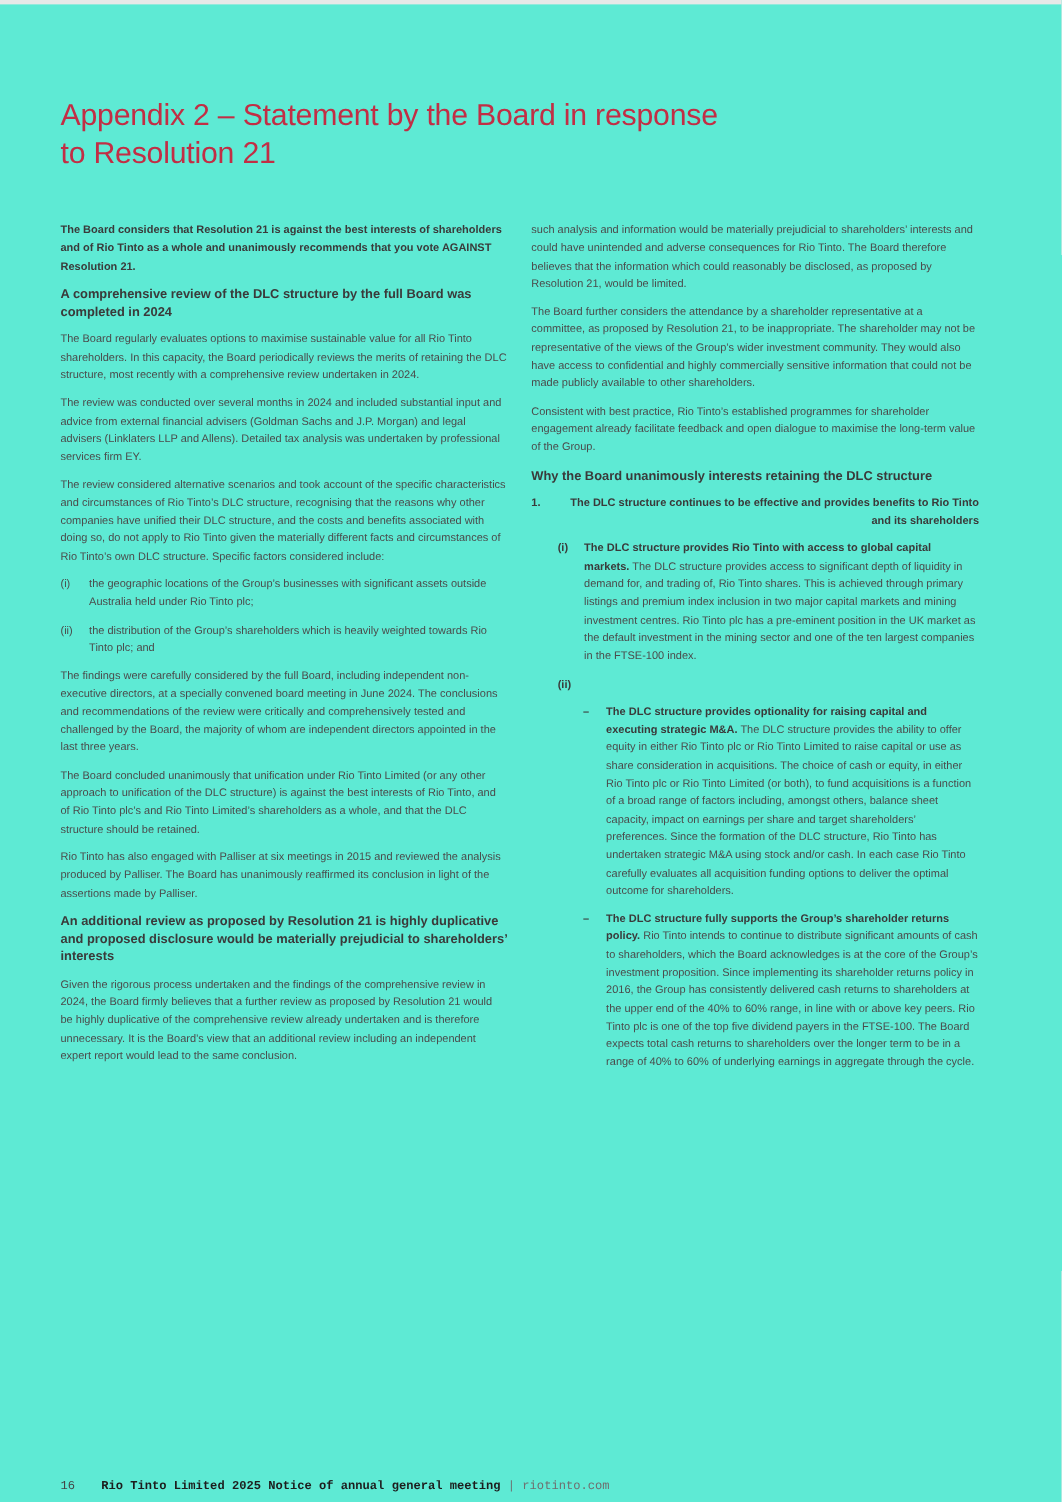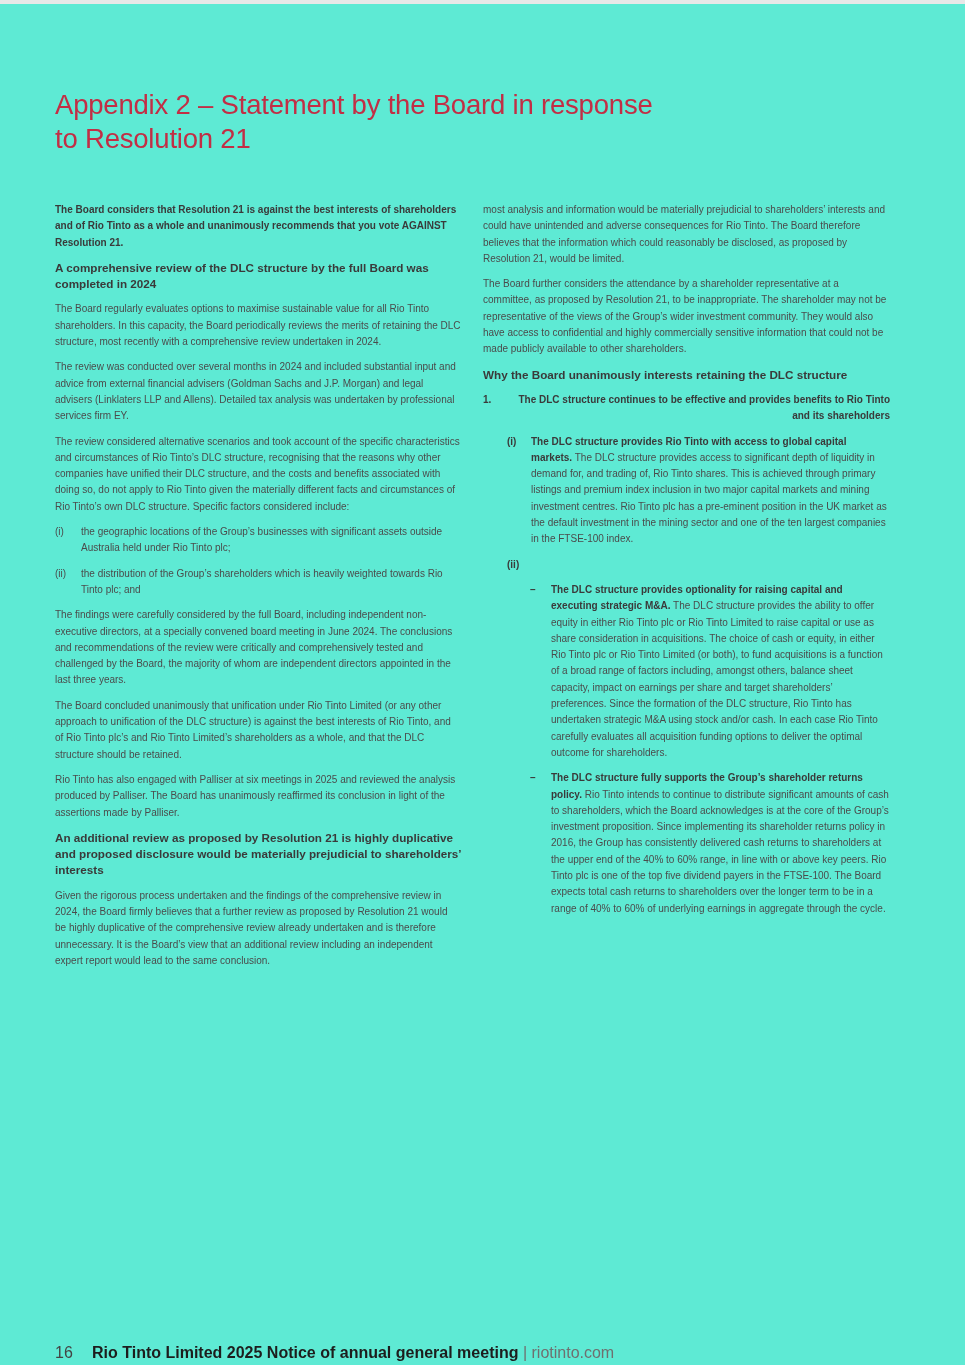--- a/index.html
+++ b/index.html
@@ -28,21 +28,21 @@
   .li .marker { flex:0 0 26px; }
   .li .litext { flex:1 1 auto; }
   .col.right .li.num .marker { flex:0 0 24px; font-weight:700; color:#3a3a3a; }
   .col.right .li.num .litext { font-weight:700; color:#3a3a3a;text-align:right; }
   .col.right .li.roman { padding-left:24px; }
   .col.right .li.roman .marker { flex:0 0 24px; font-weight:700; color:#3a3a3a; }
   .col.right .li.dash { padding-left:47px; }
   .col.right .li.dash .marker { flex:0 0 21px; font-weight:700; color:#3a3a3a; }
   .footer {
     position:absolute; left:55px; top:1342px;
-    font-size:16px; line-height:13px; color:#444444;
+    font-size:11px; line-height:13px; color:#444444;font-family:Liberation Mono, monospace;
   }
   .footer .pn { display:inline-block; width:37px; }
   .footer .doc { font-weight:700; color:#1d1d1d; }
   .footer .site { color:#6f6f6f; }
 </style>
 </head>
 <body>
 
 <div class="page">
 
@@ -62,28 +62,29 @@
       <div class="li">
         <span class="marker">(i)</span>
         <span class="litext">the geographic locations of the Group’s businesses with significant assets outside Australia held under Rio Tinto plc;</span>
       </div>
       <div class="li">
         <span class="marker">(ii)</span>
         <span class="litext">the distribution of the Group’s shareholders which is heavily weighted towards Rio Tinto plc; and</span>
       </div>
       <p class="para">The findings were carefully considered by the full Board, including independent non-executive directors, at a specially convened board meeting in June 2024. The conclusions and recommendations of the review were critically and comprehensively tested and challenged by the Board, the majority of whom are independent directors appointed in the last three years.</p>
       <p class="para">The Board concluded unanimously that unification under Rio Tinto Limited (or any other approach to unification of the DLC structure) is against the best interests of Rio Tinto, and of Rio Tinto plc’s and Rio Tinto Limited’s shareholders as a whole, and that the DLC structure should be retained.</p>
-      <p class="para">Rio Tinto has also engaged with Palliser at six meetings in 2025 and reviewed the analysis produced by Palliser. The Board has unanimously reaffirmed its conclusion in light of the assertions made by Palliser.</p>
+      <p class="para">Rio Tinto has also engaged with Palliser at six meetings in 2015 and reviewed the analysis produced by Palliser. The Board has unanimously reaffirmed its conclusion in light of the assertions made by Palliser.</p>
       <h3 class="subhead">An additional review as proposed by Resolution 21 is highly duplicative and proposed disclosure would be materially prejudicial to shareholders’ interests</h3>
       <p class="para">Given the rigorous process undertaken and the findings of the comprehensive review in 2024, the Board firmly believes that a further review as proposed by Resolution 21 would be highly duplicative of the comprehensive review already undertaken and is therefore unnecessary. It is the Board’s view that an additional review including an independent expert report would lead to the same conclusion.</p>
     </div>
 
     <div class="col right">
-      <p class="para">most analysis and information would be materially prejudicial to shareholders’ interests and could have unintended and adverse consequences for Rio Tinto. The Board therefore believes that the information which could reasonably be disclosed, as proposed by Resolution 21, would be limited.</p>
+      <p class="para">such analysis and information would be materially prejudicial to shareholders’ interests and could have unintended and adverse consequences for Rio Tinto. The Board therefore believes that the information which could reasonably be disclosed, as proposed by Resolution 21, would be limited.</p>
       <p class="para">The Board further considers the attendance by a shareholder representative at a committee, as proposed by Resolution 21, to be inappropriate. The shareholder may not be representative of the views of the Group’s wider investment community. They would also have access to confidential and highly commercially sensitive information that could not be made publicly available to other shareholders.</p>
+      <p class="para">Consistent with best practice, Rio Tinto’s established programmes for shareholder engagement already facilitate feedback and open dialogue to maximise the long-term value of the Group.</p>
       <h3 class="subhead">Why the Board unanimously interests retaining the DLC structure</h3>
       <div class="li num">
         <span class="marker">1.</span>
         <span class="litext">The DLC structure continues to be effective and provides benefits to Rio Tinto and its shareholders</span>
       </div>
       <div class="li roman">
         <span class="marker">(i)</span>
         <span class="litext"><strong>The DLC structure provides Rio Tinto with access to global capital markets.</strong><span> The DLC structure provides access to significant depth of liquidity in demand for, and trading of, Rio Tinto shares. This is achieved through primary listings and premium index inclusion in two major capital markets and mining investment centres. Rio Tinto plc has a pre-eminent position in the UK market as the default investment in the mining sector and one of the ten largest companies in the FTSE-100 index.</span></span>
       </div>
       <div class="li roman">

